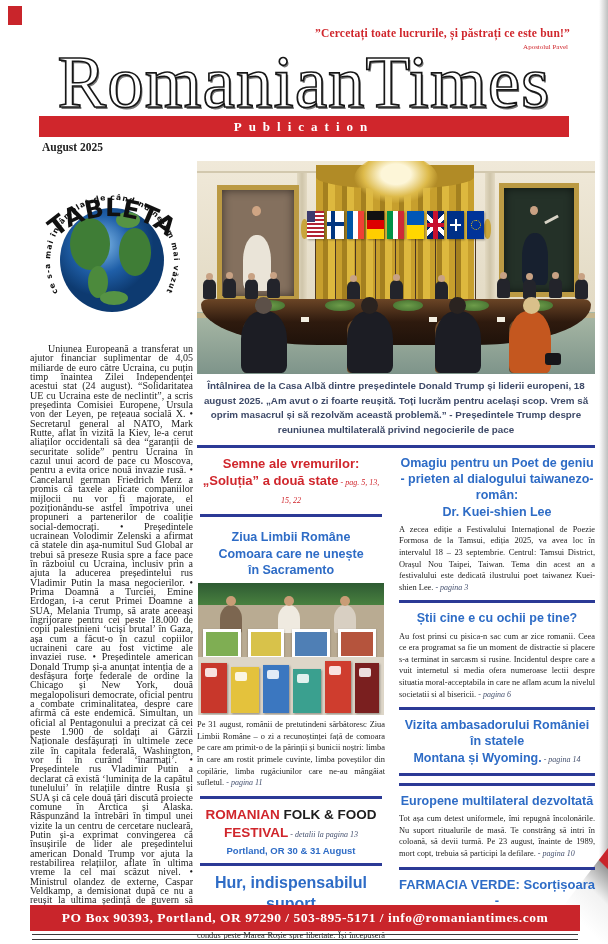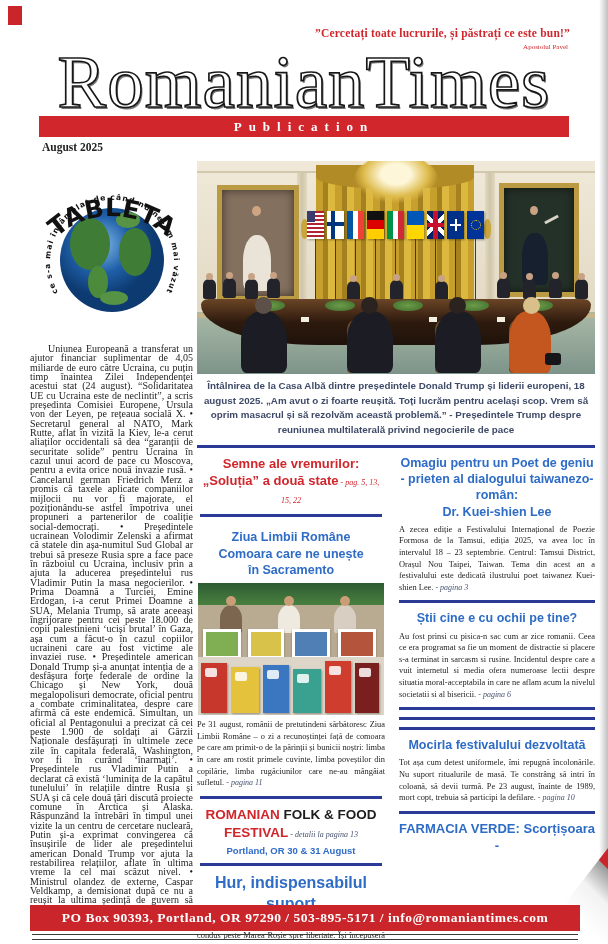--- a/index.html
+++ b/index.html
@@ -301,25 +301,27 @@
       <div class="h-blue">Omagiu pentru un Poet de geniu
 - prieten al dialogului taiwanezo-român:
 Dr. Kuei-shien Lee</div>
       <p class="story"><span>A zecea ediție a Festivalului Internațional de Poezie Formosa de la Tamsui, ediția 2025, va avea loc în intervalul 18 – 23 septembrie. Centrul: Tamsui District, Orașul Nou Taipei, Taiwan. Tema din acest an a festivalului este dedicată ilustrului poet taiwanez Kuei-shien Lee.</span><span class="pgref"> - pagina 3</span></p>
       <div class="rule" style="width:196px"></div>
 
       <div class="h-blue">Știi cine e cu ochii pe tine?</div>
       <p class="story"><span>Au fost prinsi cu pisica-n sac cum ar zice romanii. Ceea ce era programat sa fie un moment de distractie si placere s-a terminat in sarcasm si rusine. Incidentul despre care a vuit internetul si media ofera numeroase lectii despre situatia moral-acceptabila in care ne aflam acum la nivelul societatii si al bisericii.</span><span class="pgref"> - pagina 6</span></p>
       <div class="rule" style="width:196px"></div>
 
-      <div class="rule" style="width:196px"></div>
-
-      <div class="rule" style="width:196px"></div>
-
-      <div class="h-blue">Mocirla festivalului dezvoltată</div>
+      <div class="h-blue"><span style="white-space:pre-line">Vizita ambasadorului României în statele
+Montana și Wyoming.</span><span class="pgref"> - pagina 14</span></div>
+      <div class="rule" style="width:196px"></div>
+
+      <div class="rule" style="width:196px"></div>
+
+      <div class="h-blue">Europene multilateral dezvoltată</div>
       <p class="story"><span>Tot așa cum detest uniformele, îmi repugnă încolonările. Nu suport ritualurile de masă. Te constrâng să intri în coloană, să devii turmă. Pe 23 august, înainte de 1989, mort copt, trebuia să participi la defilare.</span><span class="pgref"> - pagina 10</span></p>
       <div class="rule" style="width:196px"></div>
 
       <div class="h-blue" style="font-size:13px"><span>FARMACIA VERDE: Scorțișoara -</span></div>
 
     </div>
   </div>
 </div>
 
 <div class="abs footer">PO Box 90393, Portland, OR 97290  /  503-895-5171  /  info@romaniantimes.com</div>

